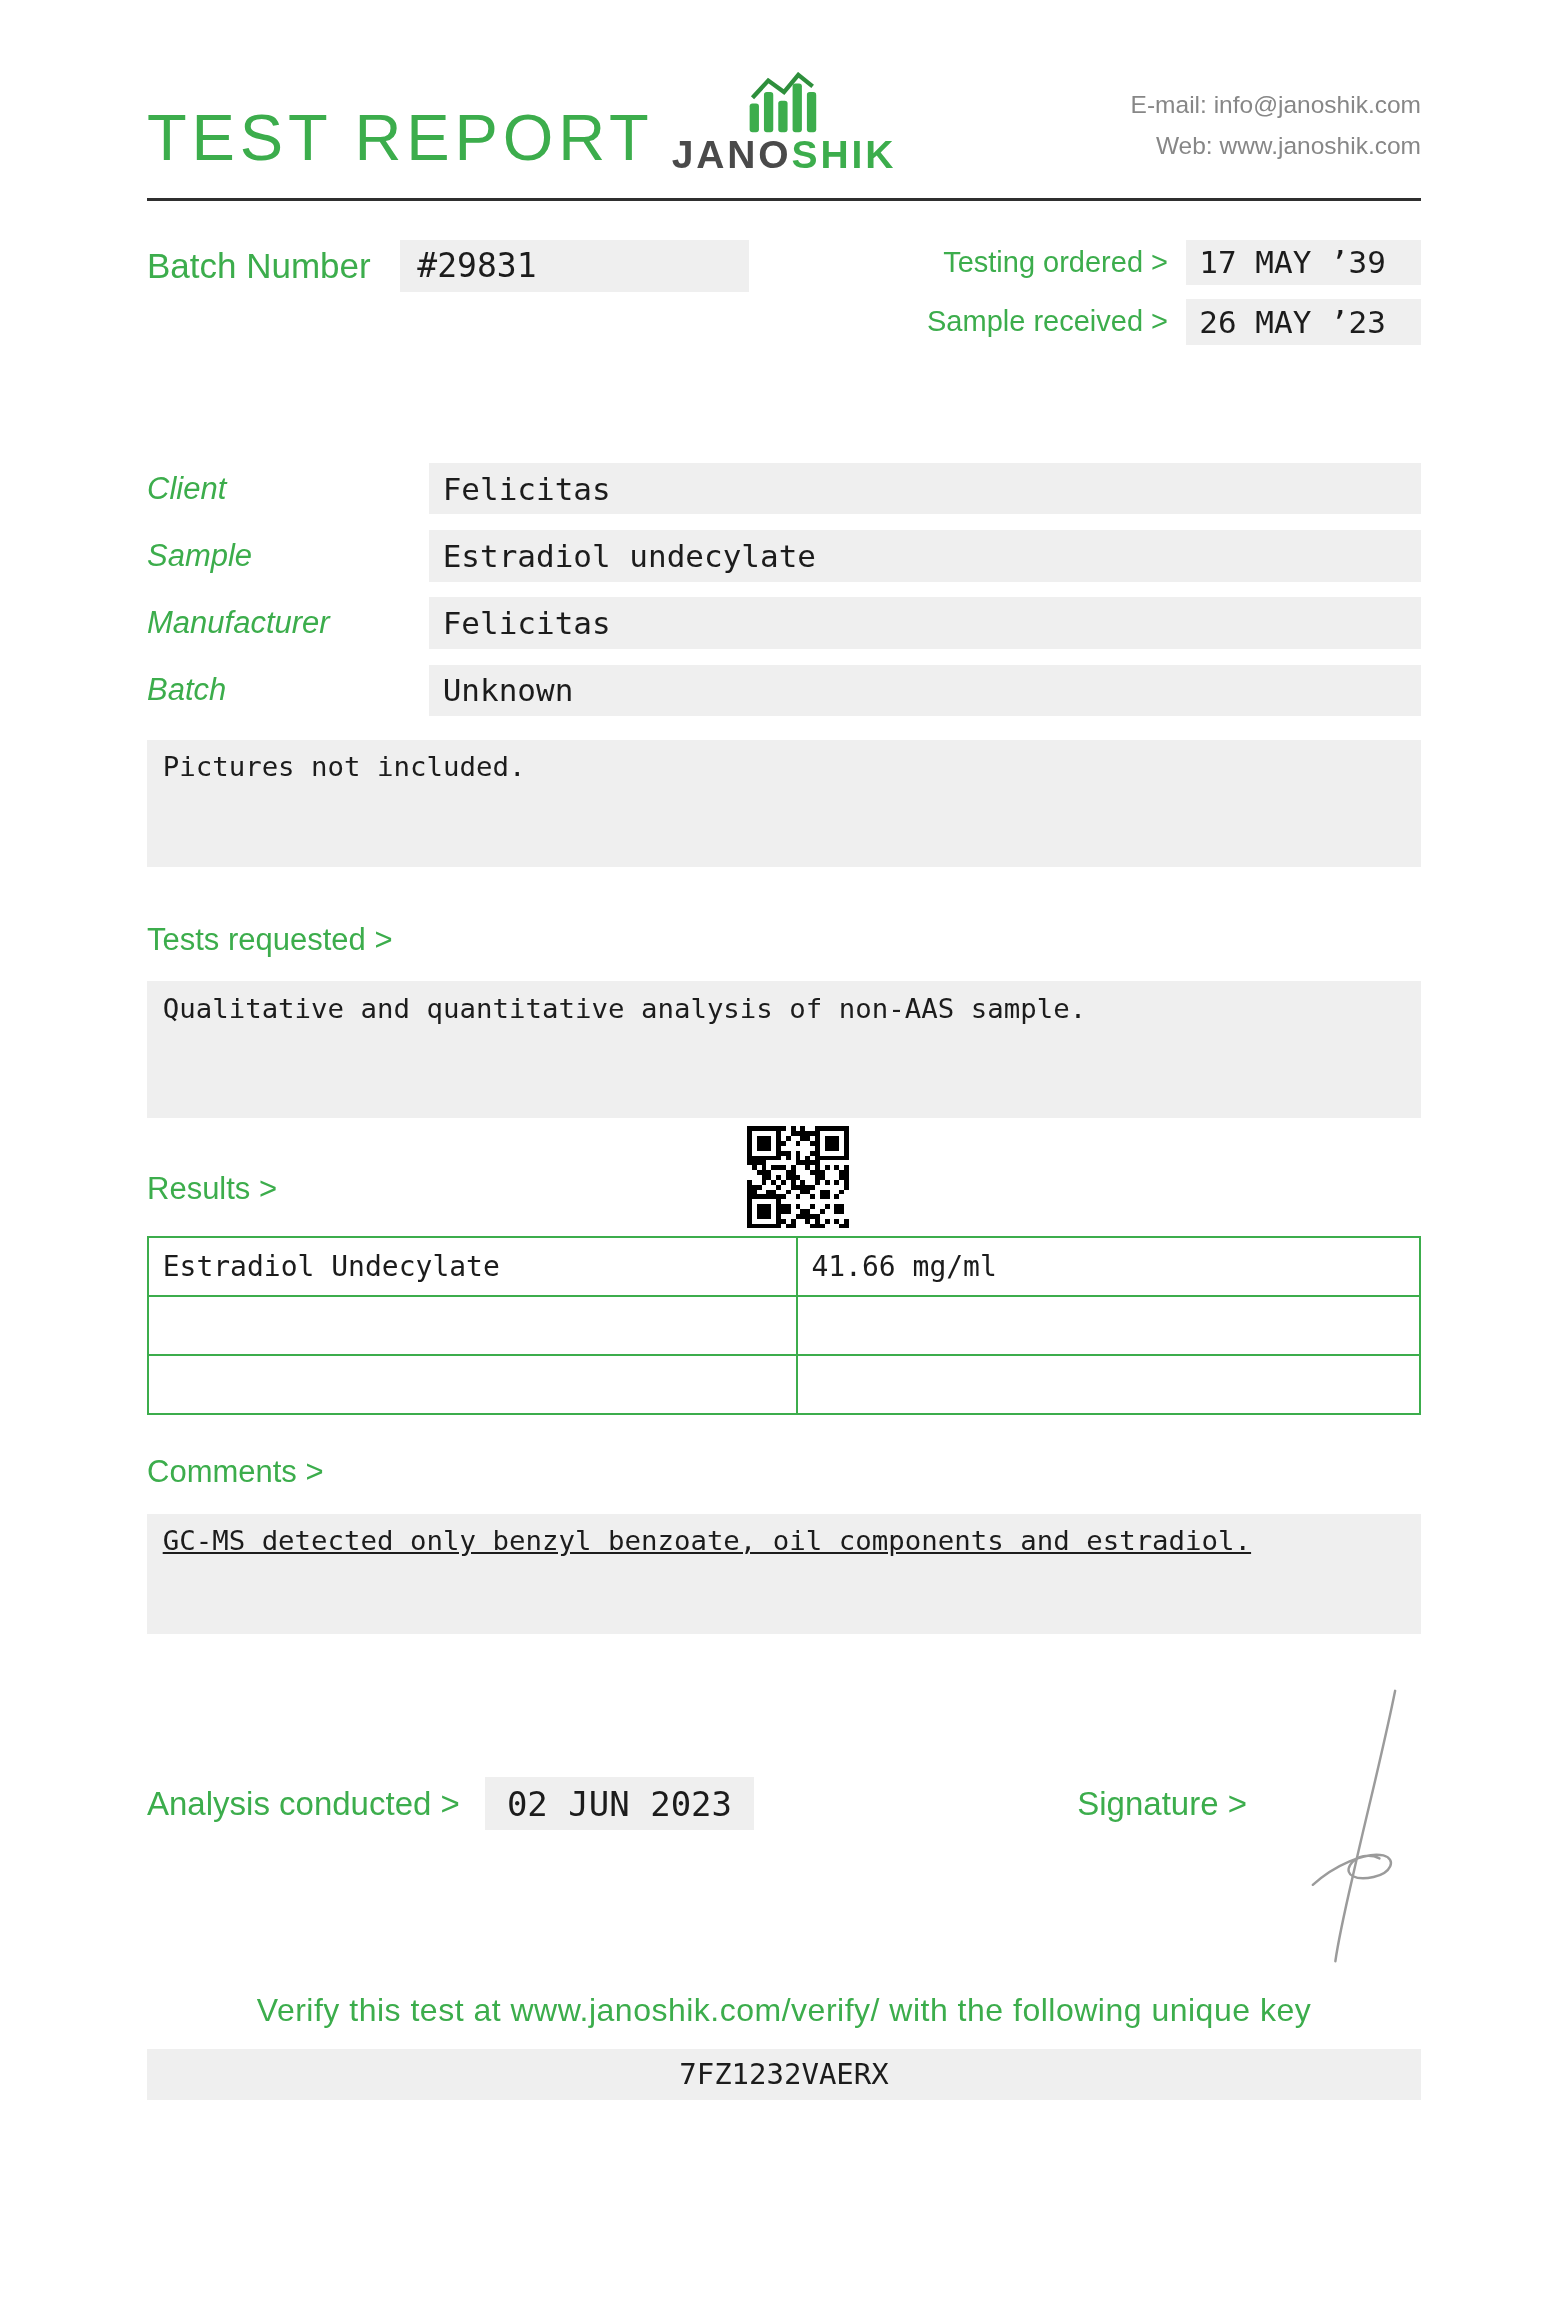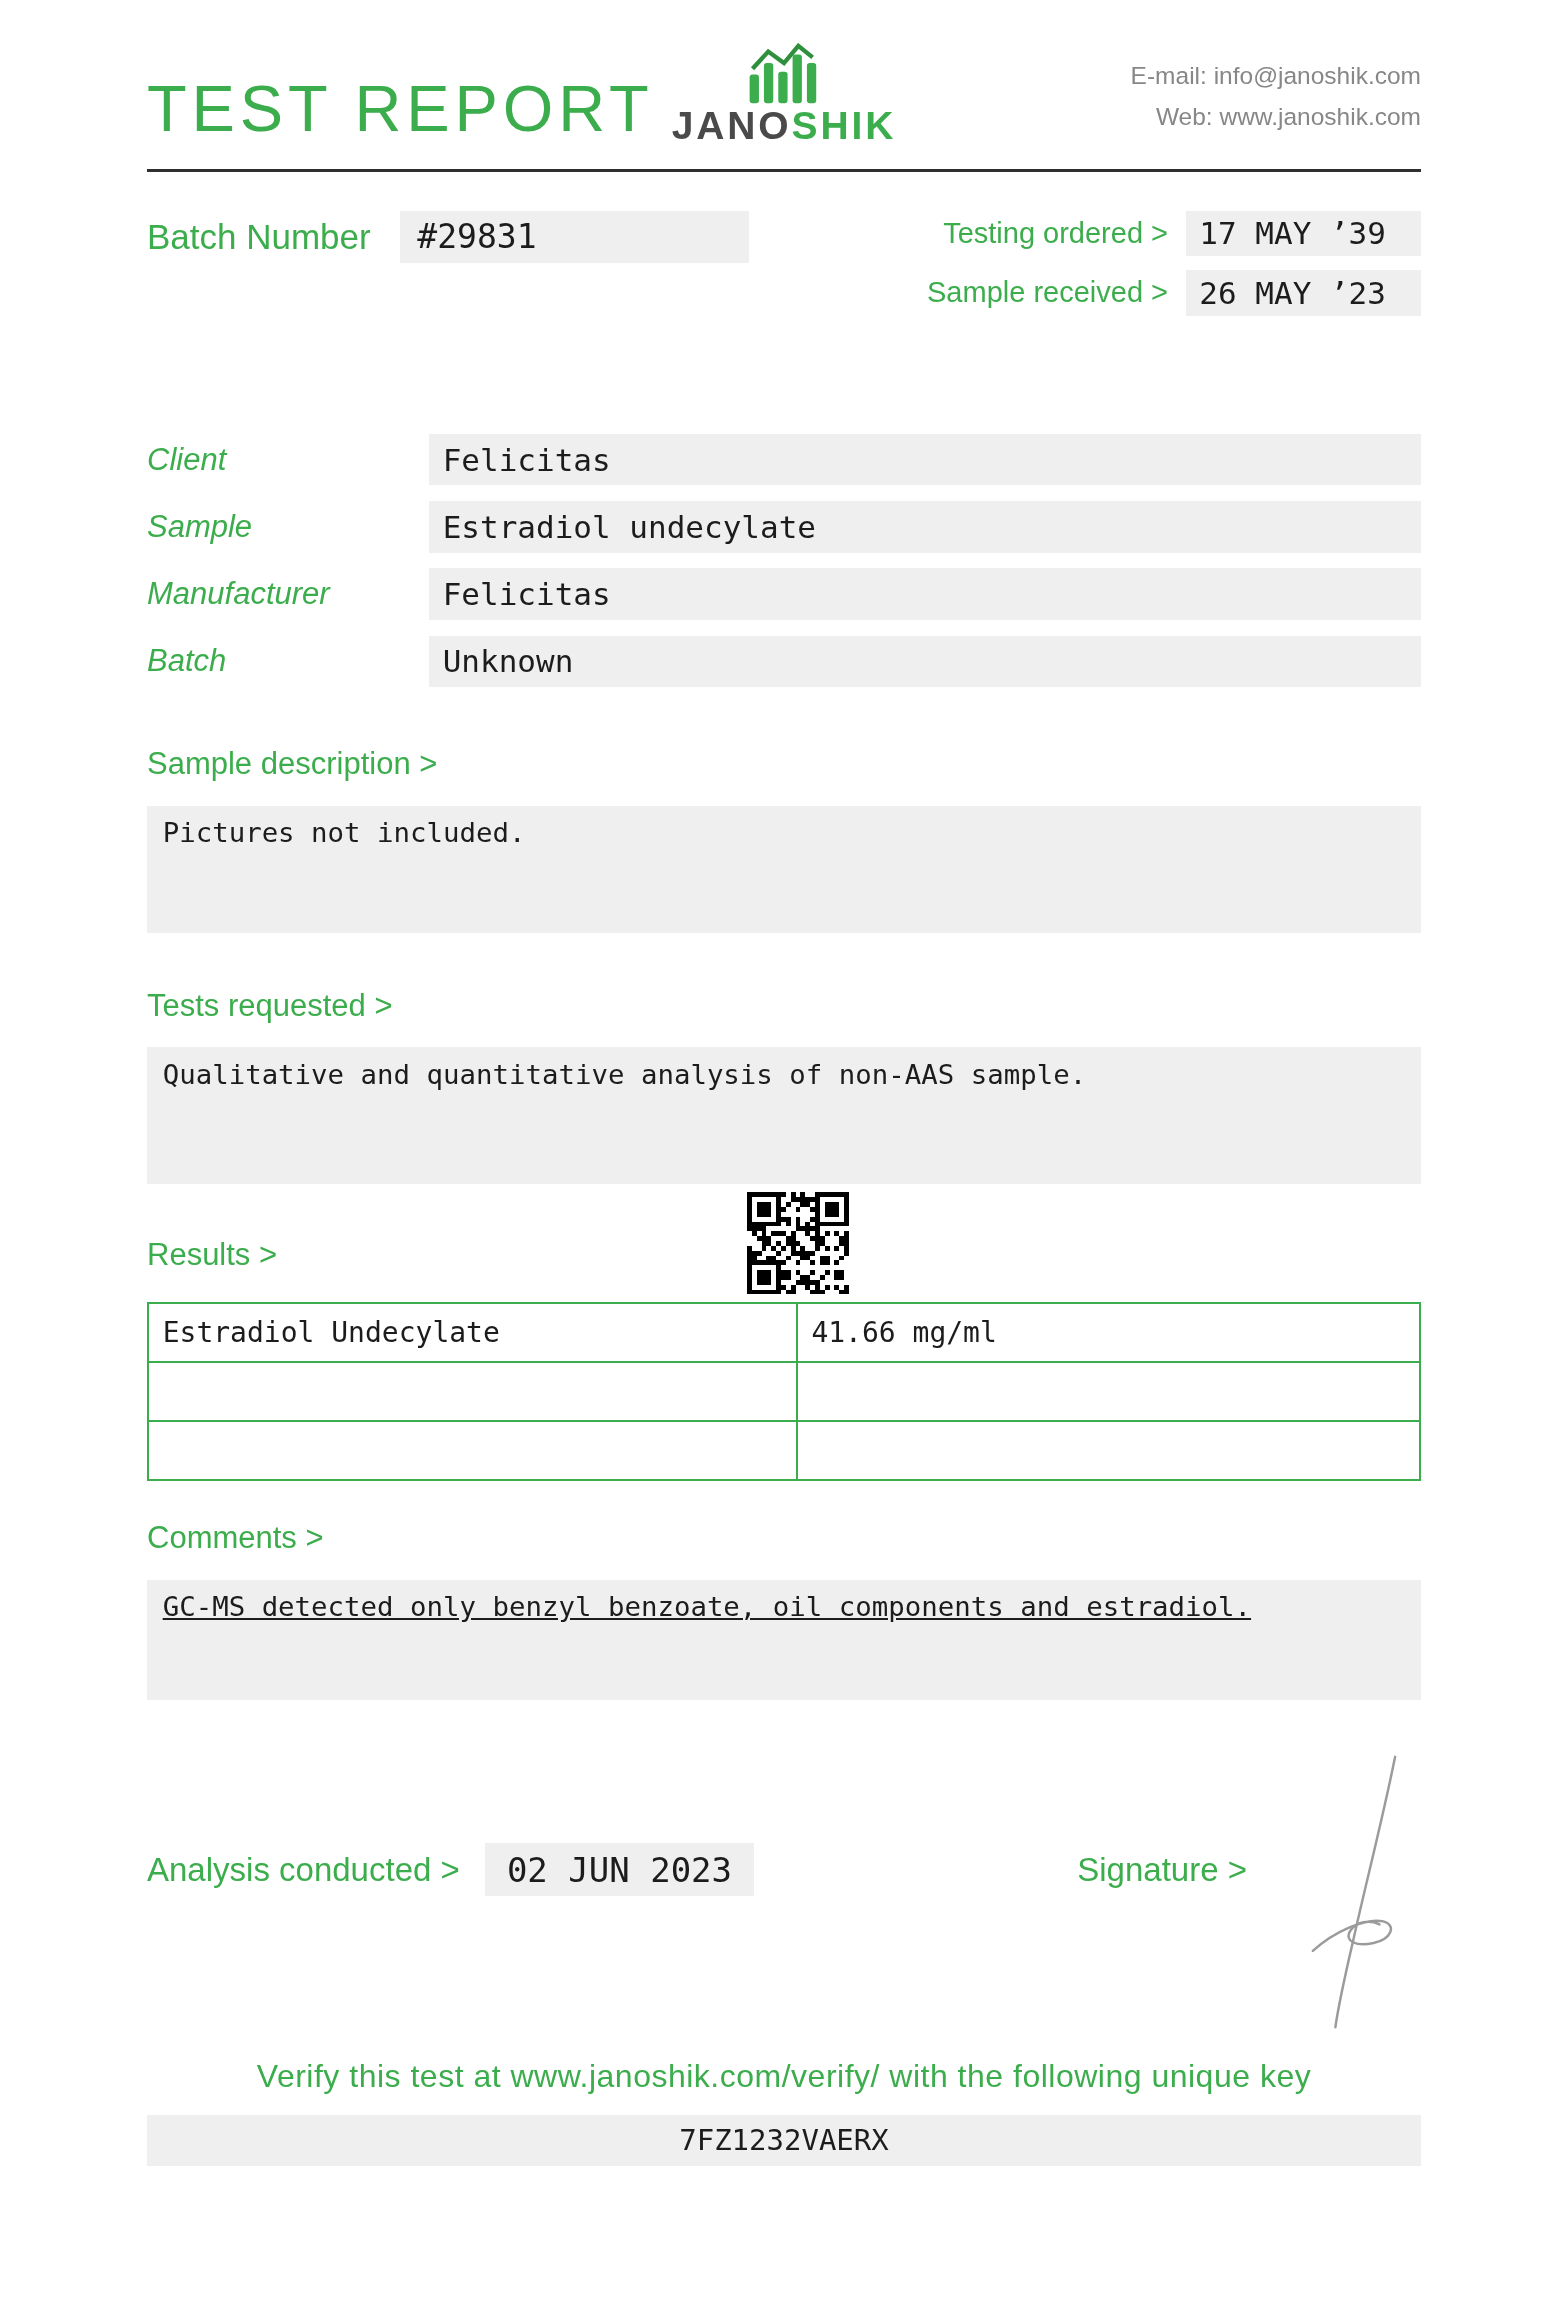--- a/index.html
+++ b/index.html
@@ -1,18 +1,18 @@
 <!DOCTYPE html>
 <html style="--green: #3cad4c; --green_dark: #2e8f3c; --gray_bg: #efefef; --text: #1c1c1c; --muted: #878787; --line: #2f2f2f; --signature: #9b9b9b;"><head>
 <meta charset="utf-8">
 <style>
   html,body{margin:0;padding:0;background:#fff;}
   .page{
     width:1568px;height:2313px;box-sizing:border-box;
-    padding:43px 147px 0 147px;position:relative;overflow:hidden;
+    padding:72px 147px 0 147px;position:relative;overflow:hidden;
     background:#fff;font-family:"Liberation Sans",sans-serif;color:var(--text,#1c1c1c);border-radius:23px;
   }
   .mono{font-family:"DejaVu Sans Mono","Liberation Mono",monospace;}
 
   
   .header{display:grid;grid-template-columns:1fr auto 1fr;align-items:end;}
   .title{margin:0;font-size:65px;line-height:1;font-weight:500;letter-spacing:4.9px;color:var(--green,#3cad4c);}
   .logo{display:flex;flex-direction:column;align-items:center;margin-bottom:-3.9px;}
   .logo-text{font-size:39px;font-weight:700;letter-spacing:2.9px;color:#4a4a4a;line-height:1;}
   .logo-text .shik{color:var(--green,#3cad4c);}
@@ -130,21 +130,20 @@
     <div class="field-row">
       <span class="field-label">Manufacturer</span>
       <span class="val mono field-val">Felicitas</span>
     </div>
     <div class="field-row">
       <span class="field-label">Batch</span>
       <span class="val mono field-val">Unknown</span>
     </div>
   </section>
 
-  <h2 class="sec-h h-sample">Sample description &gt;</h2>
   <div class="panel mono p-sample">Pictures not included.</div>
 
   <h2 class="sec-h h-tests">Tests requested &gt;</h2>
   <div class="panel mono p-tests">Qualitative and quantitative analysis of non-AAS sample.</div>
 
   <div class="results-top">
     <h2 class="sec-h">Results &gt;</h2>
     <div id="qr">
         <i style="grid-area:1/1"></i>
         <i style="grid-area:1/2"></i>

